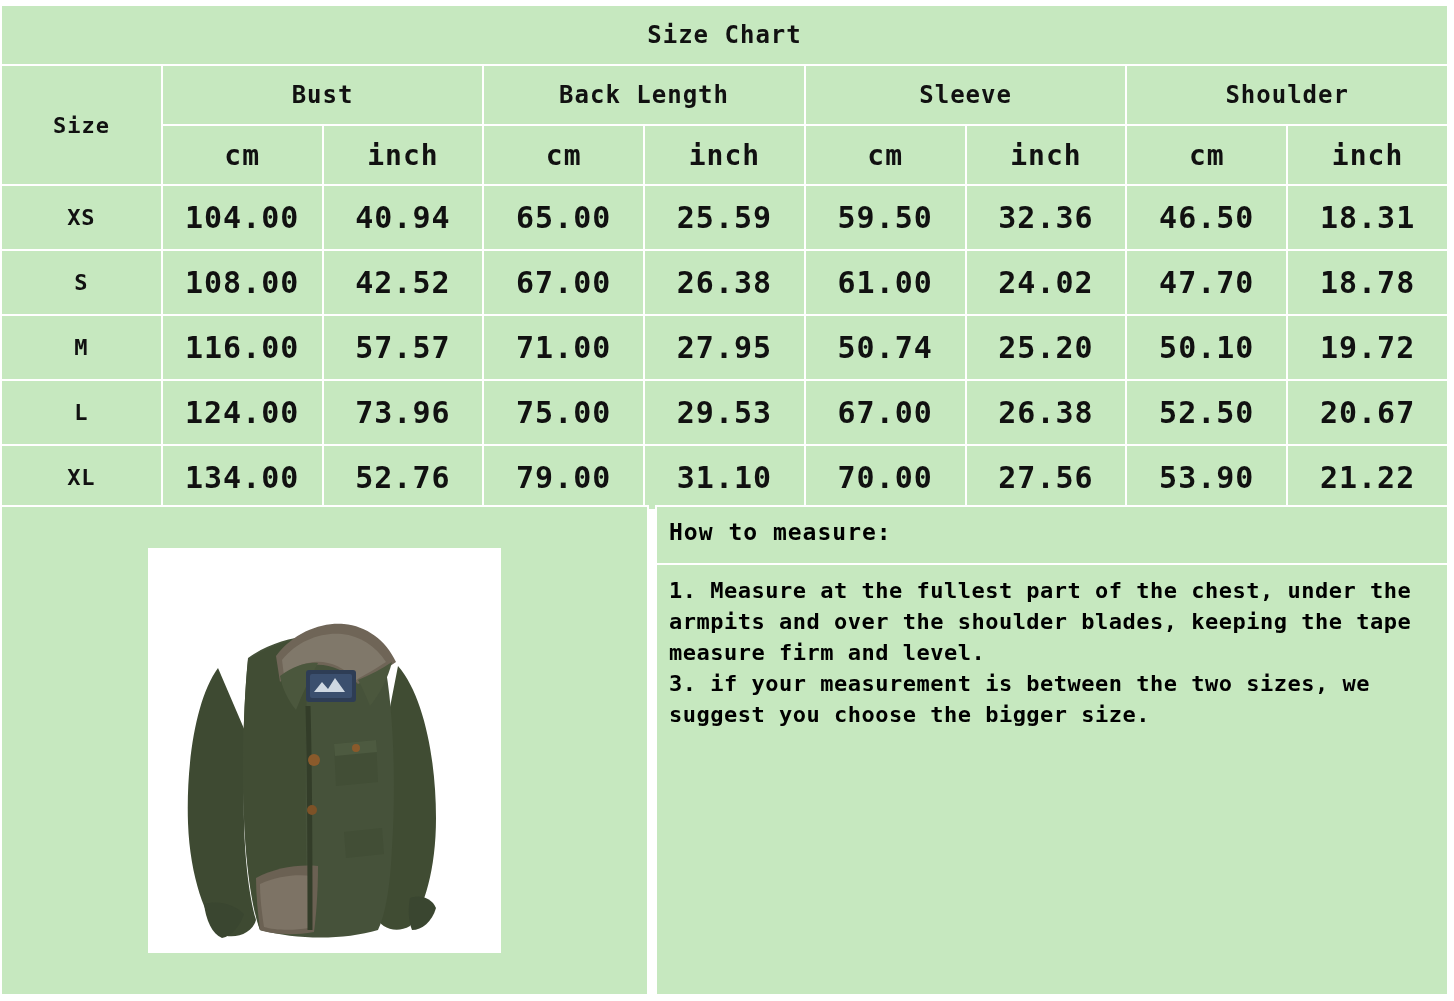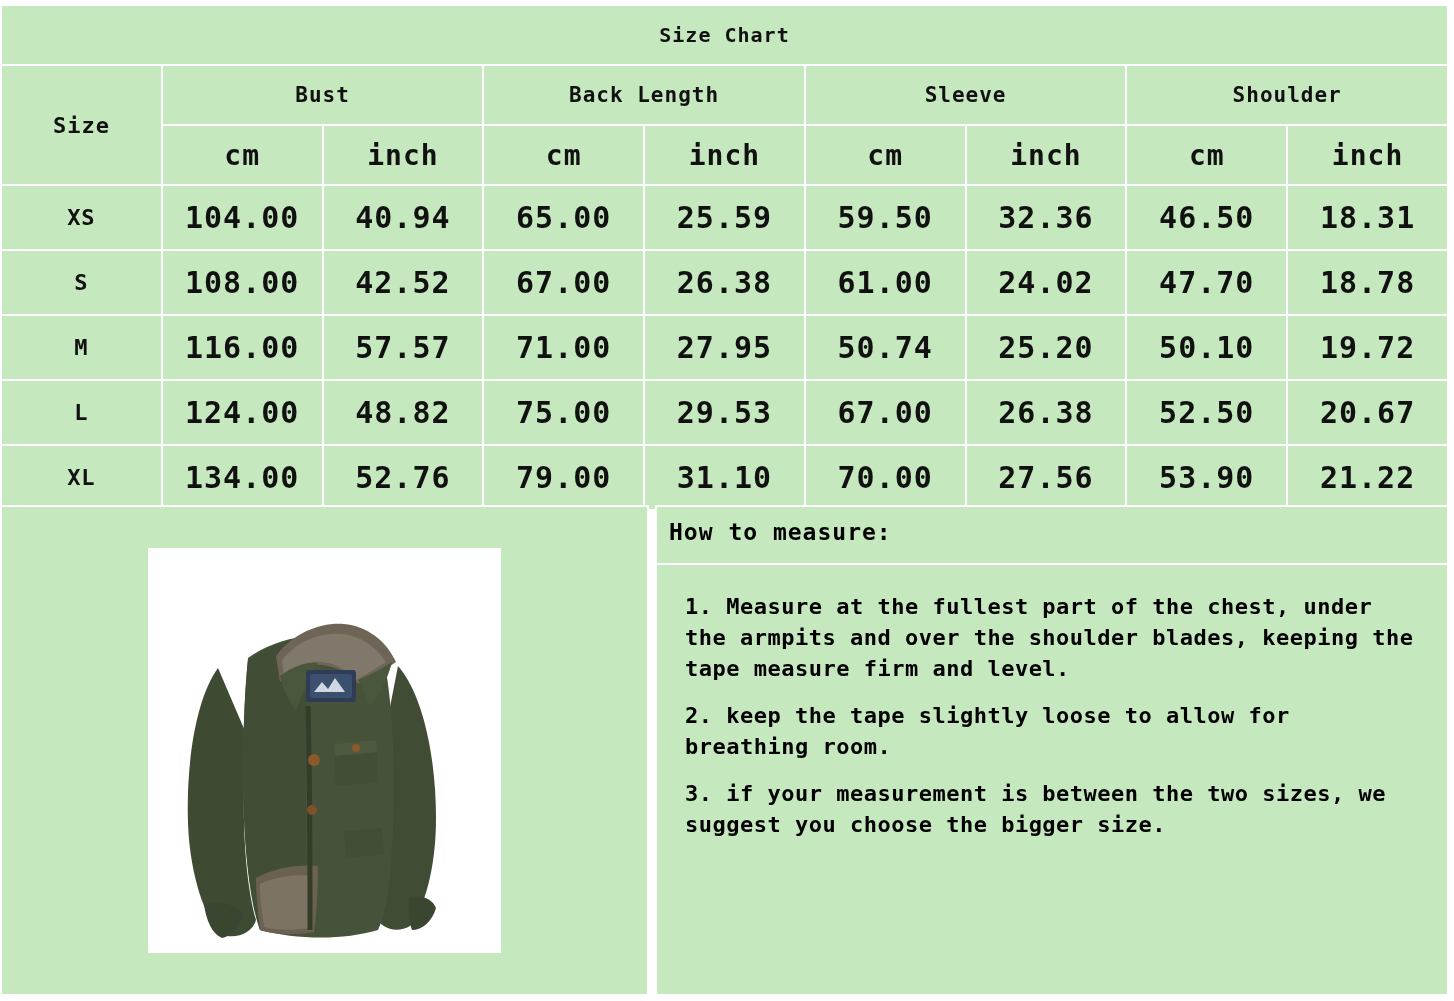--- a/index.html
+++ b/index.html
@@ -38,26 +38,26 @@
   table.size-chart th {
     border: 2px solid #ffffff;
     text-align: center;
     vertical-align: middle;
     font-weight: bold;
     color: #111111;
     background: #c6e8bf;
     letter-spacing: 1px;
   }
   .title-cell {
-    font-size: 20px;
+    font-size: 24px;
     height: 54px;
     padding: 2px 0;
   }
   .grp-head {
-    font-size: 21px;
+    font-size: 24px;
     height: 56px;
   }
   .unit-head {
     font-size: 28px;
     height: 56px;
   }
   .size-head {
     font-size: 22px;
     height: 112px;
   }
@@ -104,21 +104,21 @@
     letter-spacing: 1px;
   }
   .how-body {
     padding: 10px 12px 0 12px;
     font-size: 22px;
     font-weight: bold;
     line-height: 31px;
     letter-spacing: 0.5px;
   }
   .how-body p {
-    margin: 16px;
+    margin: 0;
   }
 
   
   .photo {
     width: 353px;
     height: 405px;
     background: #ffffff;
     position: relative;
     overflow: hidden;
   }
@@ -188,21 +188,21 @@
         <td class="data-cell">71.00</td>
         <td class="data-cell">27.95</td>
         <td class="data-cell">50.74</td>
         <td class="data-cell">25.20</td>
         <td class="data-cell">50.10</td>
         <td class="data-cell">19.72</td>
       </tr>
       <tr>
         <td class="data-cell size-label">L</td>
         <td class="data-cell">124.00</td>
-        <td class="data-cell">48.82</td>
+        <td class="data-cell">73.96</td>
         <td class="data-cell">75.00</td>
         <td class="data-cell">29.53</td>
         <td class="data-cell">67.00</td>
         <td class="data-cell">26.38</td>
         <td class="data-cell">52.50</td>
         <td class="data-cell">20.67</td>
       </tr>
       <tr>
         <td class="data-cell size-label">XL</td>
         <td class="data-cell">134.00</td>
@@ -261,19 +261,18 @@
           <path d="M56 356 C70 352 86 356 96 366 C92 378 84 388 74 390 C64 386 58 372 56 356 Z" fill="#3a4630"></path>
           <path d="M262 350 C272 346 284 350 288 360 C284 374 274 382 264 382 C260 372 260 360 262 350 Z" fill="#3a4630"></path>
         </svg>
       </div>
     </div>
 
     <div class="panel panel-text">
       <div class="how-title">How to measure:</div>
       <div class="how-body">
         <p>1. Measure at the fullest part of the chest, under the armpits and over the shoulder blades, keeping the tape measure firm and level.</p>
-        <p>2. keep the tape slightly loose to allow for breathing room.</p>
         <p>3. if your measurement is between the two sizes, we suggest you choose the bigger size.</p>
       </div>
     </div>
 
   </div>
 </div>
 
 </body></html>

